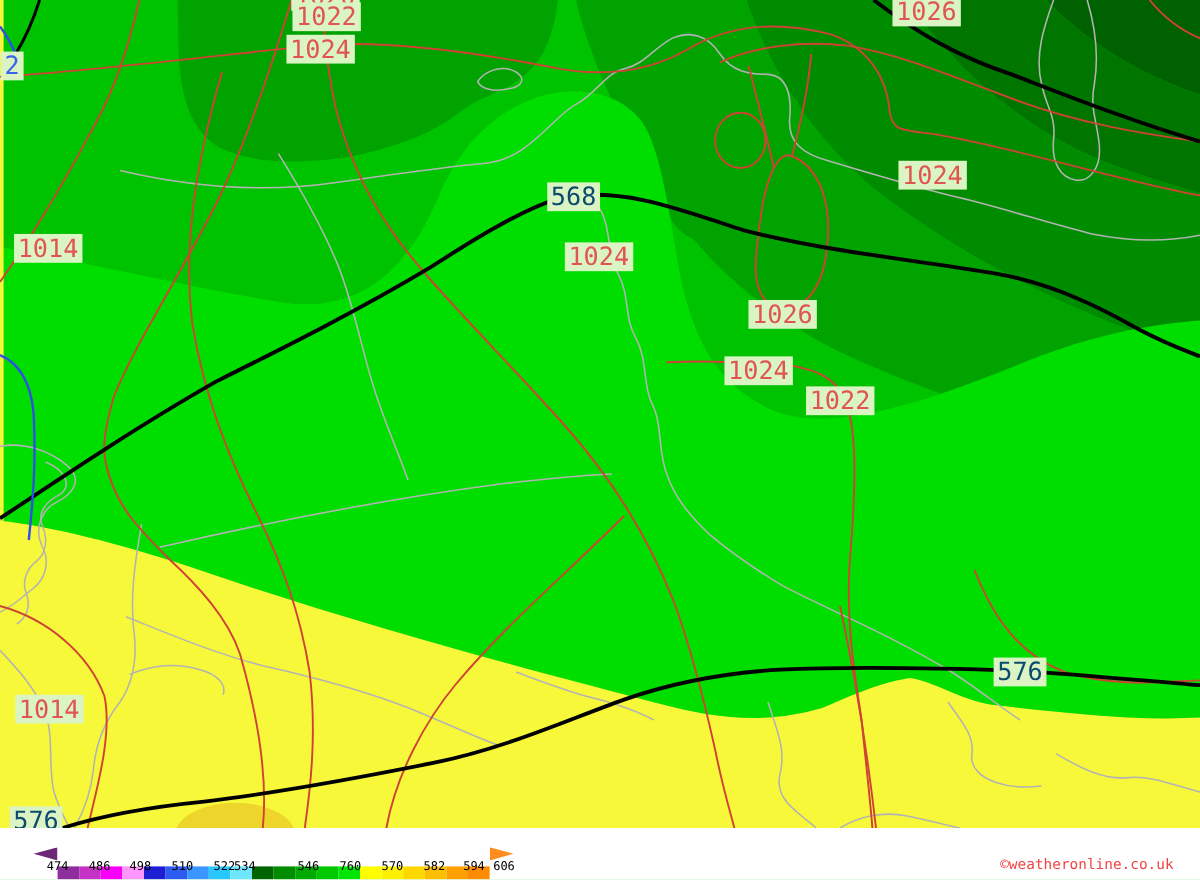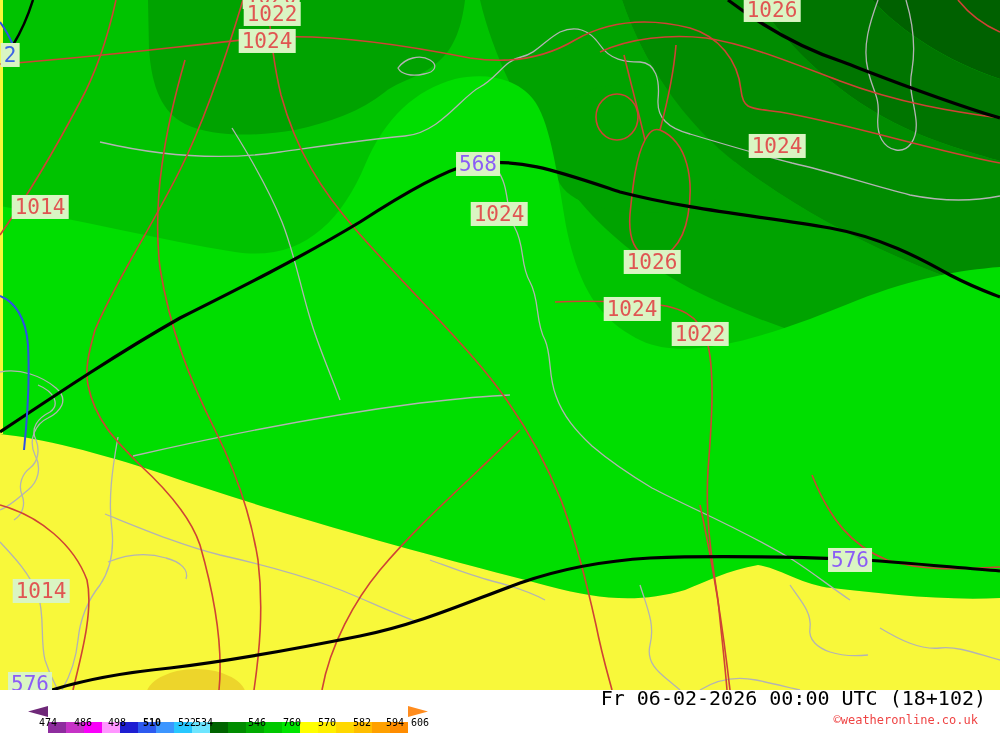--- a/index.html
+++ b/index.html
@@ -3,21 +3,21 @@
 <meta charset="utf-8">
 <style>
   html,body{margin:0;padding:0;background:#fff;}
   .frame{position:relative;width:1000px;height:733px;overflow:hidden;background:#fff;
          font-family:"DejaVu Sans Mono","Liberation Mono",monospace;}
   .map{position:absolute;top:0;left:0;width:1000px;height:690px;overflow:hidden;}
   .map svg{position:absolute;top:0;left:0;display:block;}
   .lbl{position:absolute;transform:translate(-50%,-50%);background:var(--label_bg,#daf5c3);
        padding:1px 3px;font-size:21px;line-height:1.05;white-space:nowrap;z-index:5;}
   .lbl-red{color:var(--label_red,#e05552);}
-  .lbl-black{color:#8b5cf6;}
+  .lbl-black{color:#0c4a6e;}
   .lbl-blue{color:var(--label_blue,#3c64e6);}
   .bottom{position:absolute;top:690px;left:0;width:1000px;height:43px;background:#fff;}
   .cap{position:absolute;top:0;font-size:20px;line-height:17px;color:#000;white-space:pre;}
   .cap-left{left:2px;}
   .cap-right{right:14px;}
   .bar{position:absolute;top:16px;left:0;width:1000px;height:11px;}
   .seg{position:absolute;top:16px;width:18px;height:11px;}
   .arrowhead{position:absolute;top:16px;width:20px;height:11px;}
   .arrow-left{left:28px;clip-path:polygon(100% 0,0 50%,100% 100%);}
   .arrow-right{left:408px;clip-path:polygon(0 0,100% 50%,0 100%);}
@@ -111,21 +111,20 @@
       <div class="lbl lbl-red" style="left: 632px; top: 309px;">1024</div>
       <div class="lbl lbl-red" style="left: 700px; top: 334px;">1022</div>
       <div class="lbl lbl-red" style="left: 40px; top: 207px;">1014</div>
       <div class="lbl lbl-red" style="left: 41px; top: 591px;">1014</div>
       <div class="lbl lbl-black" style="left: 850px; top: 560px;">576</div>
       <div class="lbl lbl-black" style="left: 30px; top: 684px;">576</div>
       <div class="lbl lbl-blue" style="left: 10px; top: 55px;">2</div>
   </div>
 
   <div class="bottom">
-    <div class="cap cap-right">Fr 06-02-2026 00:00 UTC (18+102)</div>
 
     <div class="bar">
       <div class="seg" style="left: 48px; background: rgb(142, 45, 158);"></div>
         <div class="seg" style="left: 66px; background: rgb(198, 50, 198);"></div>
         <div class="seg" style="left: 84px; background: rgb(250, 0, 250);"></div>
         <div class="seg" style="left: 102px; background: rgb(255, 150, 255);"></div>
         <div class="seg" style="left: 120px; background: rgb(30, 30, 210);"></div>
         <div class="seg" style="left: 138px; background: rgb(45, 90, 240);"></div>
         <div class="seg" style="left: 156px; background: rgb(60, 150, 255);"></div>
         <div class="seg" style="left: 174px; background: rgb(40, 200, 255);"></div>
@@ -141,21 +140,21 @@
         <div class="seg" style="left: 354px; background: rgb(255, 190, 0);"></div>
         <div class="seg" style="left: 372px; background: rgb(255, 160, 0);"></div>
         <div class="seg" style="left: 390px; background: rgb(255, 140, 0);"></div>
     </div>
     <div class="arrowhead arrow-left" style="background: rgb(110, 40, 120);"></div>
     <div class="arrowhead arrow-right" style="background: rgb(255, 140, 30);"></div>
 
     <div class="tick" style="left: 48px;">474</div>
       <div class="tick" style="left: 83px;">486</div>
       <div class="tick" style="left: 117px;">498</div>
-      <div class="tick" style="left: 152px; font-weight: bold;">510</div>
+      <div class="tick" style="left: 152px;">510</div>
       <div class="tick" style="left: 187px;">522</div>
       <div class="tick" style="left: 204px;">534</div>
       <div class="tick" style="left: 257px;">546</div>
       <div class="tick" style="left: 292px;">760</div>
       <div class="tick" style="left: 327px;">570</div>
       <div class="tick" style="left: 362px;">582</div>
       <div class="tick" style="left: 395px;">594</div>
       <div class="tick" style="left: 420px;">606</div>
 
     <a class="copyright">©weatheronline.co.uk</a>

